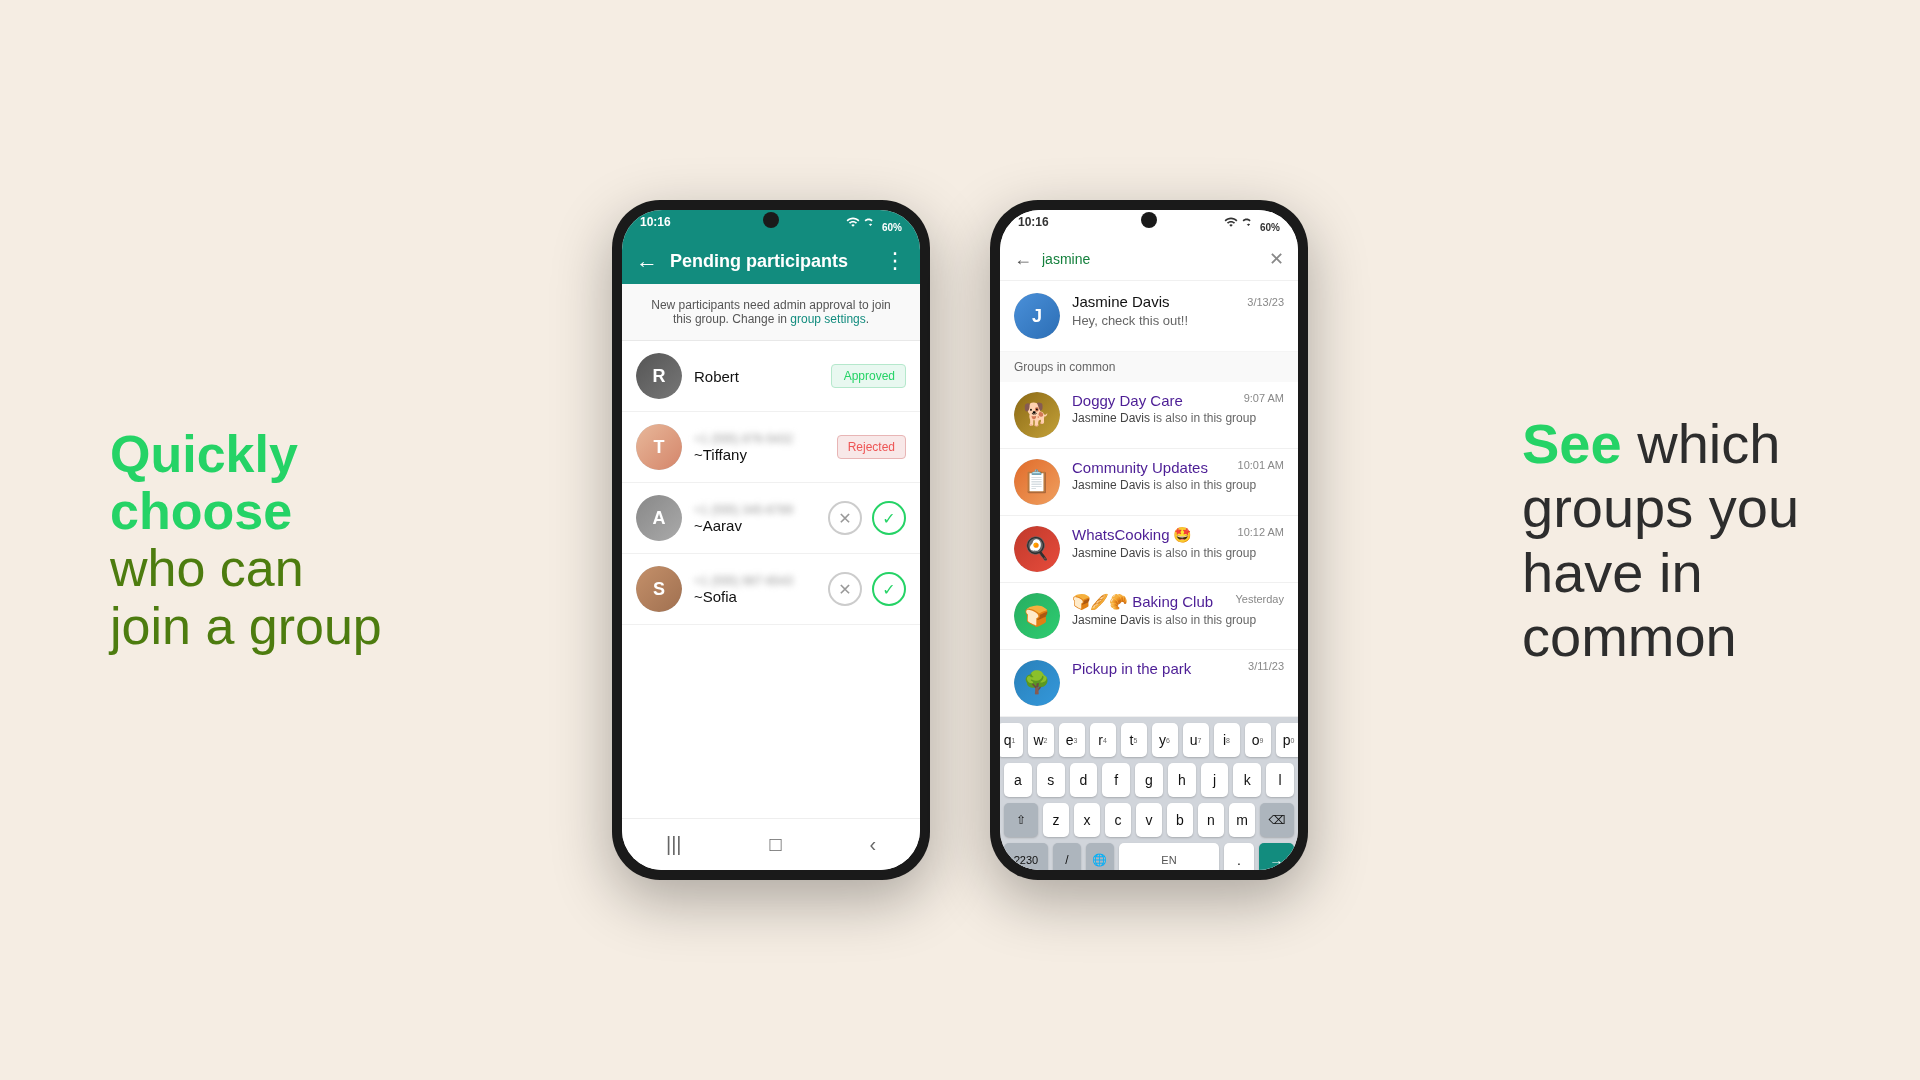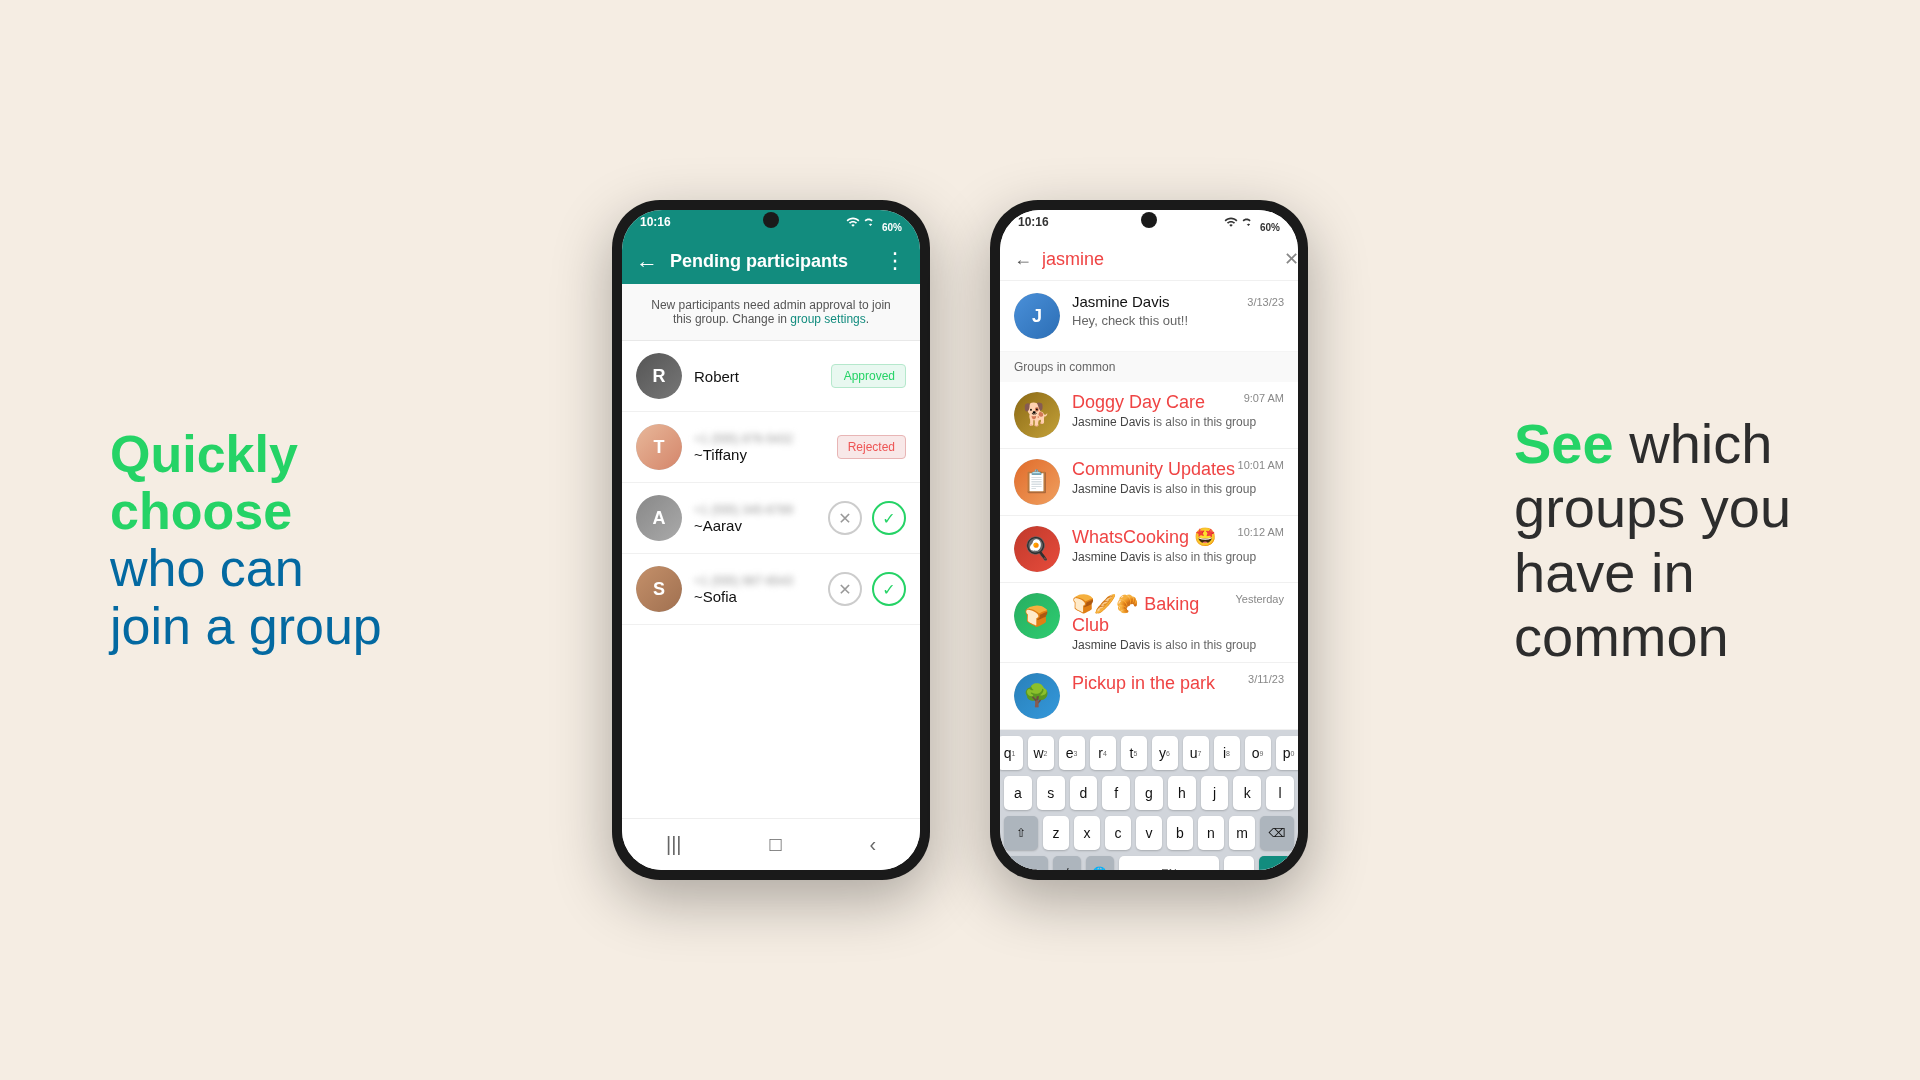--- a/index.html
+++ b/index.html
@@ -33,30 +33,30 @@
       transform: translateY(-50%);
       width: 280px;
     }
     .left-text .highlight {
       color: #25d366;
       font-size: 52px;
       font-weight: 700;
       line-height: 1.1;
     }
     .left-text .normal {
-      color: #0369a1;
+      color: #4d7c0f;
       font-size: 52px;
       font-weight: 400;
       line-height: 1.1;
     }
 
     
     .right-text {
       position: absolute;
-      right: 86px;
+      right: 78px;
       top: 50%;
       transform: translateY(-50%);
       width: 320px;
       margin-left: 48px;
     }
     .right-text .highlight {
       color: #25d366;
       font-size: 56px;
       font-weight: 700;
     }
@@ -301,22 +301,22 @@
       align-items: center;
       padding: 10px 14px;
       gap: 10px;
       border-bottom: 1px solid #f0f0f0;
       flex-shrink: 0;
     }
     .search-input-field {
       flex: 1;
       border: none;
       outline: none;
-      font-size: 18px;
-      color: #ef4444;
+      font-size: 14px;
+      color: #15803d;
       background: transparent;
     }
 
     .chat-list-item {
       display: flex;
       align-items: flex-start;
       padding: 12px 14px;
       border-bottom: 1px solid #f5f5f5;
       gap: 12px;
     }
@@ -360,23 +360,23 @@
     }
     .group-info {
       flex: 1;
     }
     .group-top {
       display: flex;
       justify-content: space-between;
       margin-bottom: 2px;
     }
     .group-name {
-      font-size: 18px;
+      font-size: 15px;
       font-weight: 500;
-      color: #ef4444;
+      color: #4c1d95;
     }
     .group-time {
       font-size: 11px;
       color: #888;
     }
     .group-subtext {
       font-size: 12px;
       color: #666;
     }
     .group-subtext .name-bold {

